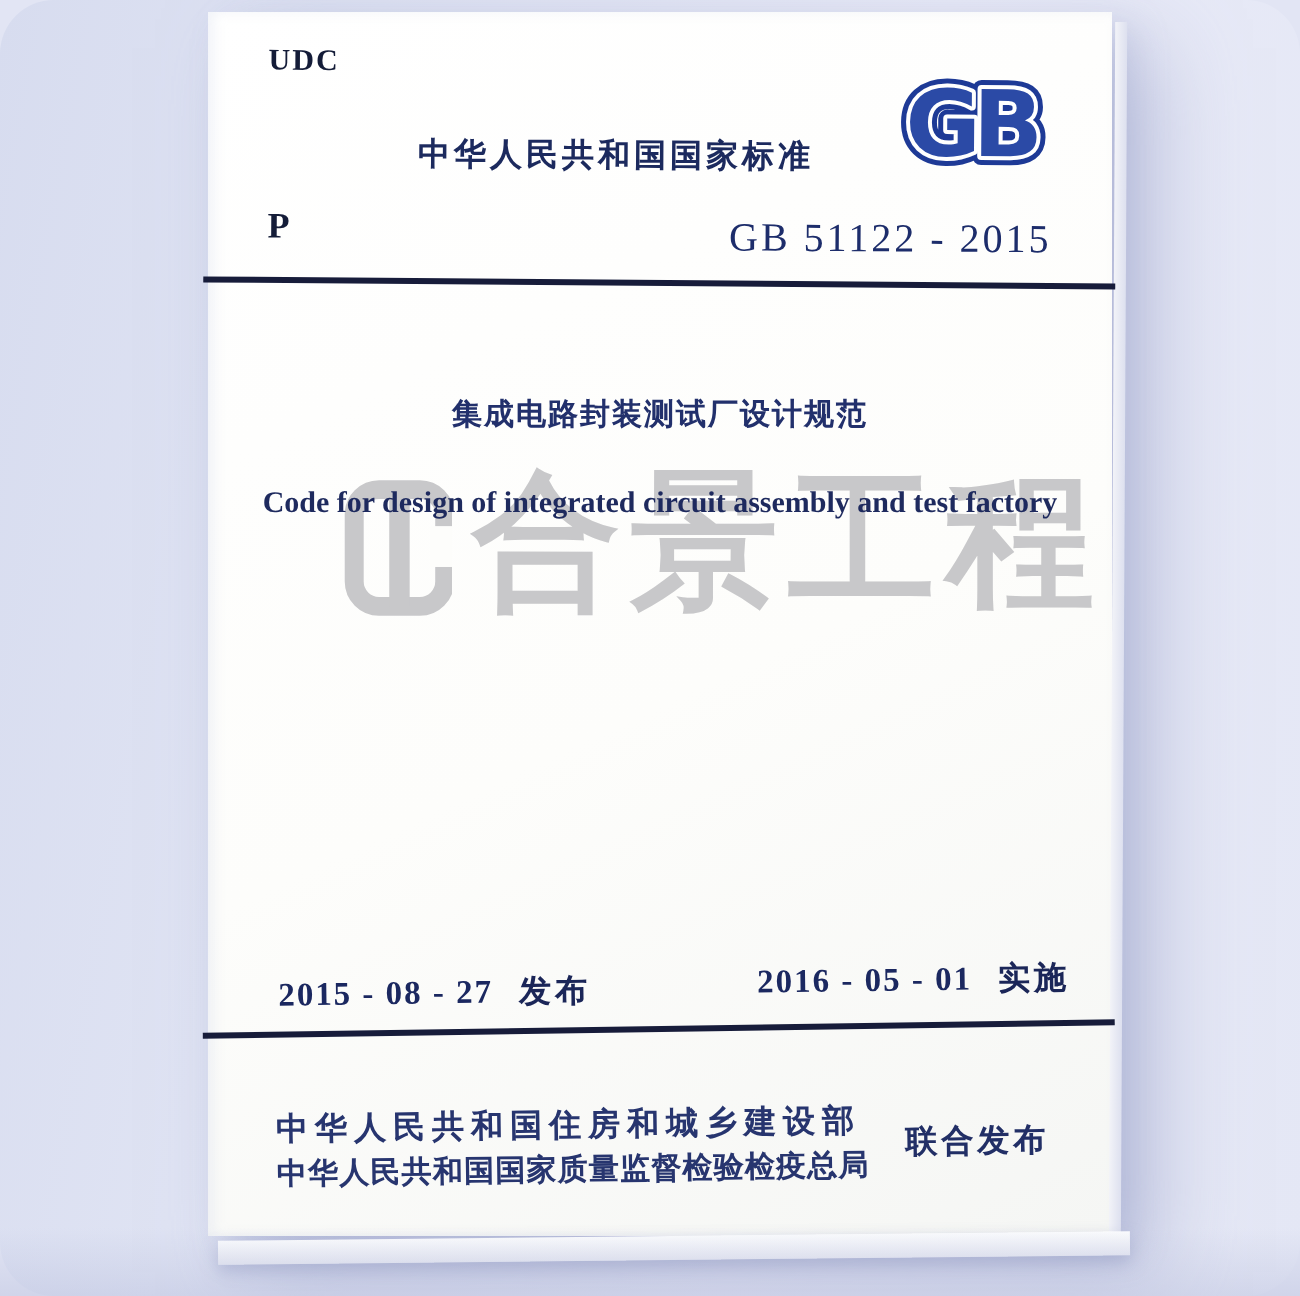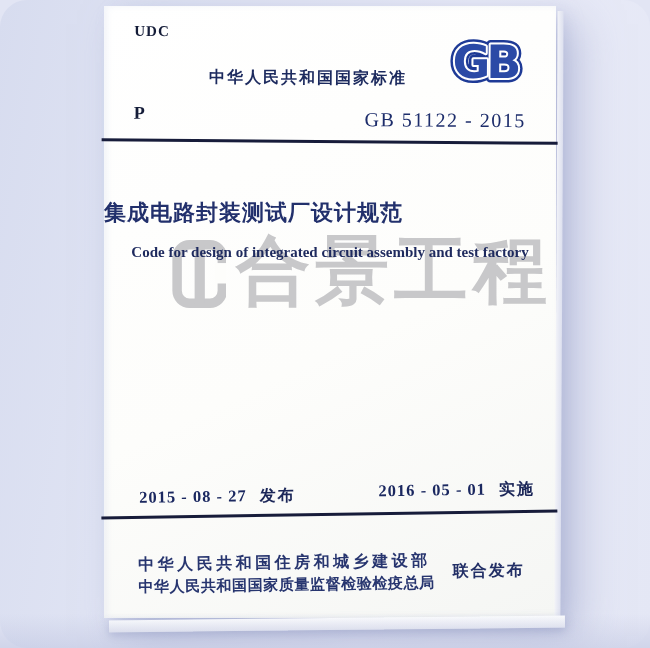--- a/index.html
+++ b/index.html
@@ -59,23 +59,23 @@
     font-family:"Liberation Serif","DejaVu Serif",serif;
     font-weight:normal; font-size:20px; letter-spacing:1.5px; color:#1d2d6b;text-align:center;
   }
   .rule {
     position:absolute; left:-2px; right:-2px; height:2.5px; background:#171c3a;
   }
   .rule-top { top:134px; transform:rotate(0.1deg); }
   .rule-bottom { top:37px; }
 
   .title {
-    position:absolute; left:0; right:0; top:192px; z-index:2;
+    position:absolute; left:0; right:0; top:192px; text-align:center; z-index:2;
     font-family:"Liberation Serif","DejaVu Serif",serif;
-    font-weight:bold; font-size:22px; letter-spacing:1px; color:#22306c;
+    font-weight:bold; font-size:15px; letter-spacing:1px; color:#22306c;
   }
   .subtitle {
     position:absolute; left:0; right:0; top:238px; text-align:center; z-index:2;
     font-family:"Liberation Serif","DejaVu Serif",serif;
     font-weight:bold; font-size:15px; color:#1e2a5e;
   }
   .watermark {
     position:absolute; left:52px; top:228px; z-index:1;
     display:flex; gap:10px; color:#c8c8ca;padding-left:16px;
   }

